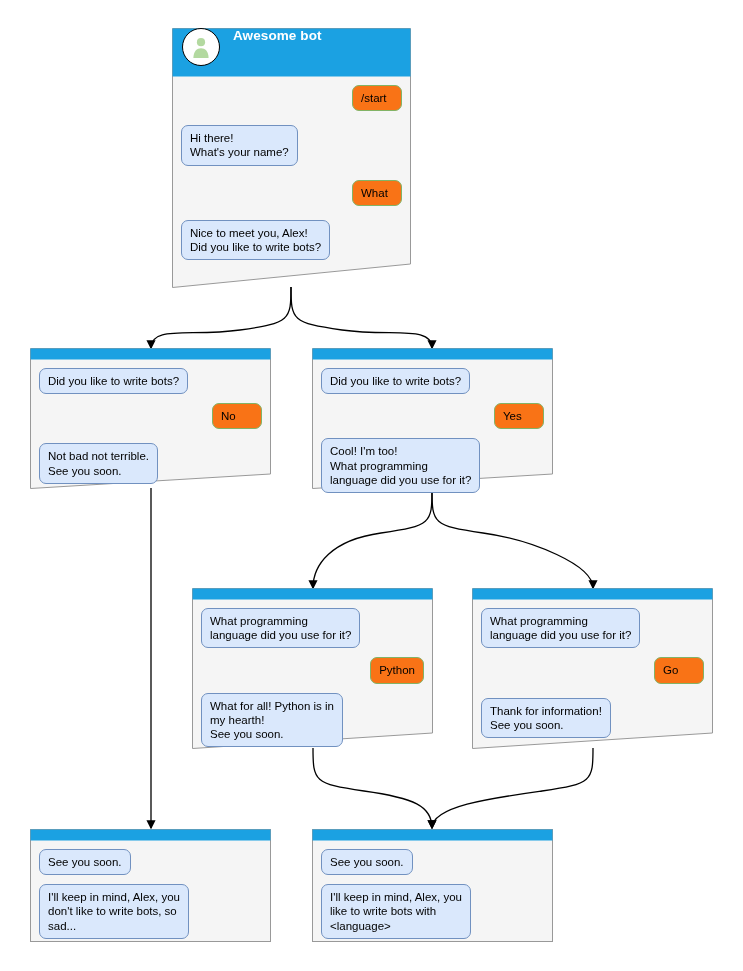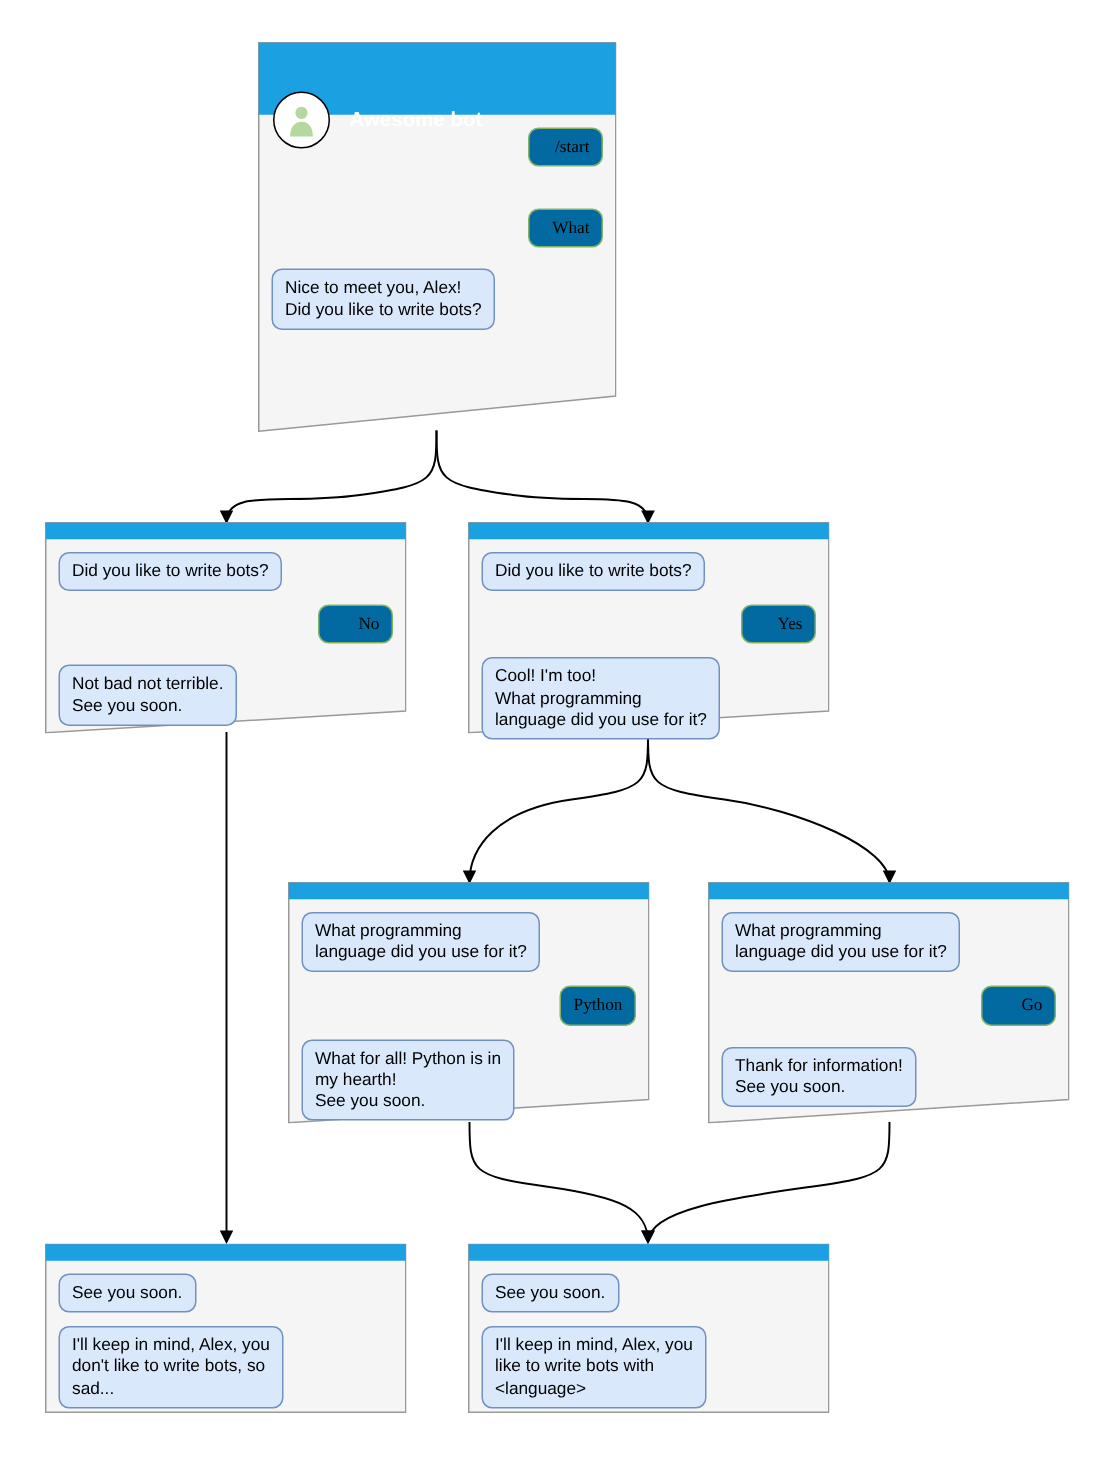--- a/index.html
+++ b/index.html
@@ -46,23 +46,22 @@
     width: 100%;
     height: 100%;
     box-sizing: border-box;
   }
   .titlebar {
     position: absolute;
     left: 0;
     top: 0;
     width: 100%;
     display: flex;
-    align-items: center;
-    box-sizing: border-box;
-    margin-top: 27px;
+    align-items: flex-start;
+    box-sizing: border-box;
   }
   .titlebar.with-avatar {
     height: 49px;
     padding-left: 10px;
   }
   .titlebar.plain {
     height: 12px;
   }
   .avatar {
     width: 38px;
@@ -103,26 +102,25 @@
     white-space: pre-line;
     border-width: 1px;
     border-style: solid;
   }
   .bubble.bot {
     background: #dae8fc;
     border-color: #7191c0;
     align-self: flex-start;
   }
   .bubble.user {
-    background: #0369a1;
+    background: #f97316;
     border-color: #82b366;
     align-self: flex-end;
-    text-align: right;
+    text-align: left;
     min-width: 50px;
-    font-family: Liberation Serif, serif;
   }
   .spacer-sm { height: 9px; }
   .spacer-md { height: 14px; }
 </style>
 </head>
 <body>
 
 <div id="canvas">
 
   <svg id="edges" viewBox="0 0 743 971" xmlns="http://www.w3.org/2000/svg">
@@ -158,20 +156,22 @@
           <svg width="24" height="24" viewBox="0 0 24 24" xmlns="http://www.w3.org/2000/svg">
             <circle cx="12" cy="7.2" r="4.1" fill="#b3d9a0"></circle>
             <path d="M 4.4 23 C 4.4 16.2 8 13.2 12 13.2 C 16 13.2 19.6 16.2 19.6 23 Z" fill="#b3d9a0"></path>
           </svg>
         </span>
         <span class="bot-title">Awesome bot</span>
       </div>
       <div class="chatarea" style="top:49px;">
         <div class="bubble user">/start</div>
         <div class="spacer-md"></div>
+        <div class="bubble bot">Hi there!
+What's your name?</div>
         <div class="spacer-md"></div>
         <div class="bubble user">What</div>
         <div class="spacer-md"></div>
         <div class="bubble bot">Nice to meet you, Alex!
 Did you like to write bots?</div>
       </div>
     </div>
   </div>
 
   <div class="node" style="left:30px; top:348px; width:241px; height:141px;">

